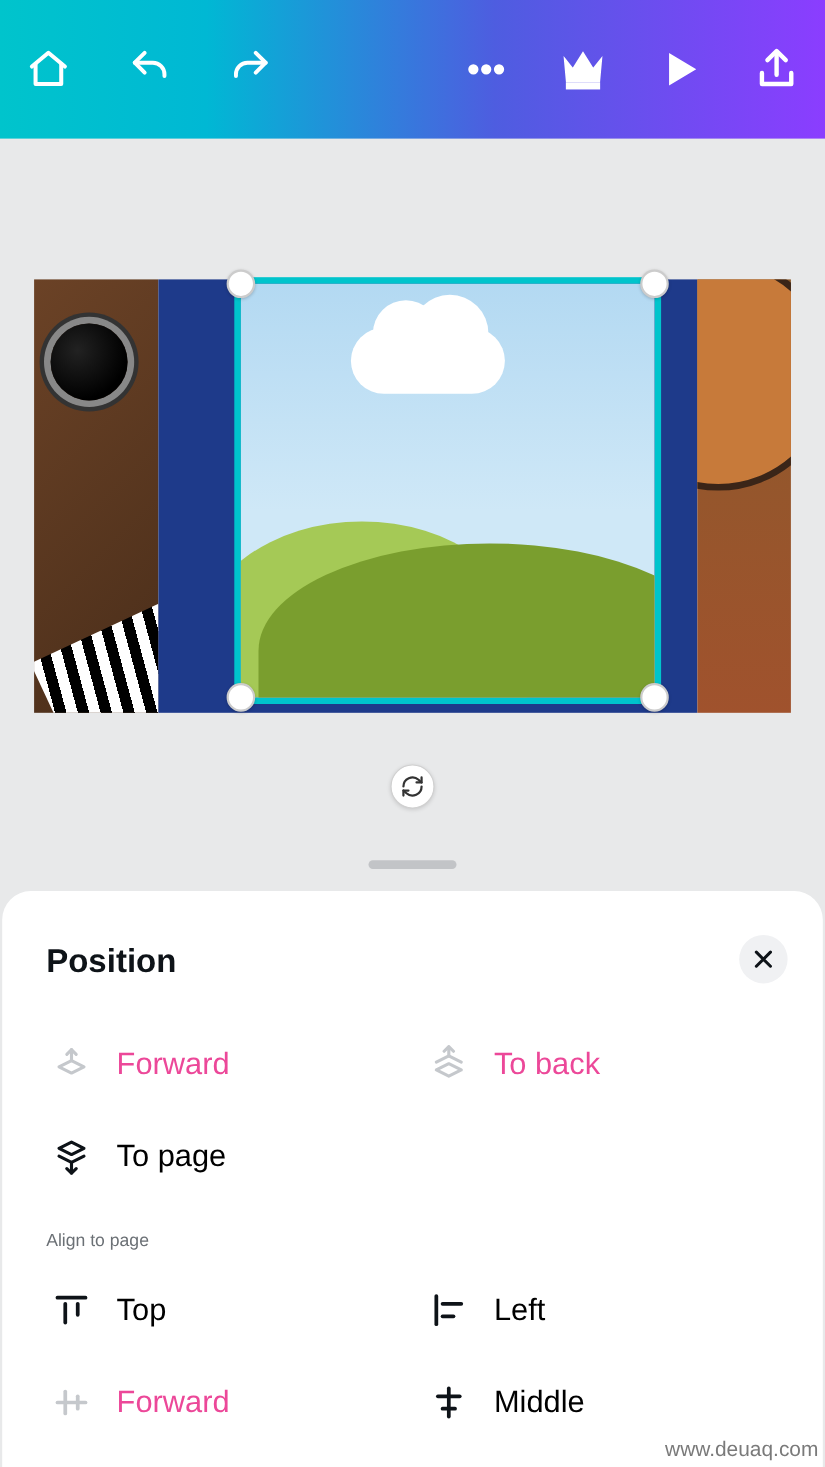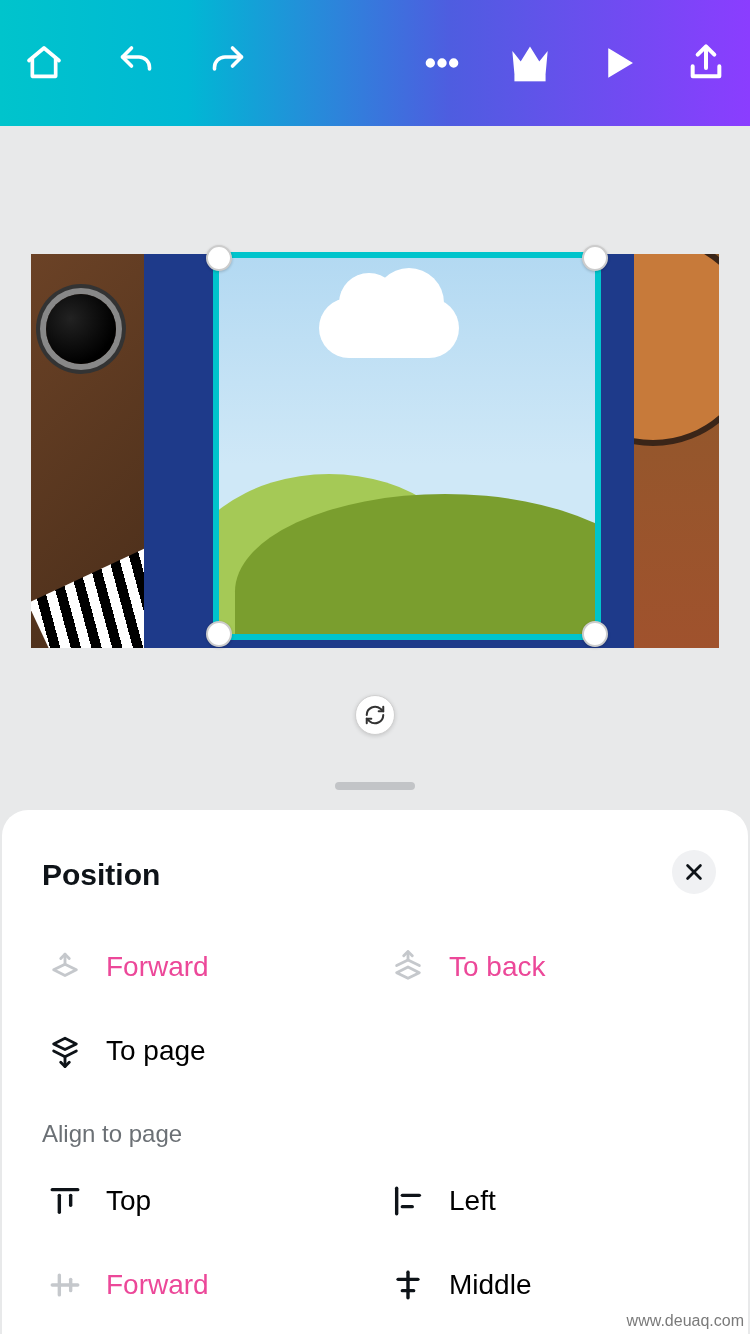--- a/index.html
+++ b/index.html
@@ -212,29 +212,29 @@
     cursor: default;
   }
   .option .ico { width: 38px; display: flex; justify-content: center; }
   .option.highlight {
     outline: 6px solid #ff0000;
     outline-offset: -2px;
   }
 
   .section-label {
     margin-top: 42px;
-    font-size: 24px;
+    font-size: 16px;
     color: #6b7075;
     margin-bottom: 26px;
   }
 
   .watermark {
     position: absolute;
     right: 6px; bottom: 4px;
-    font-size: 16px;
+    font-size: 19px;
     color: #7a7a7a;
     font-family: Arial, sans-serif;
   }
 </style>
 </head>
 <body>
 
 <div class="toolbar">
   <div class="toolbar-left">
     <div class="tb-btn">

